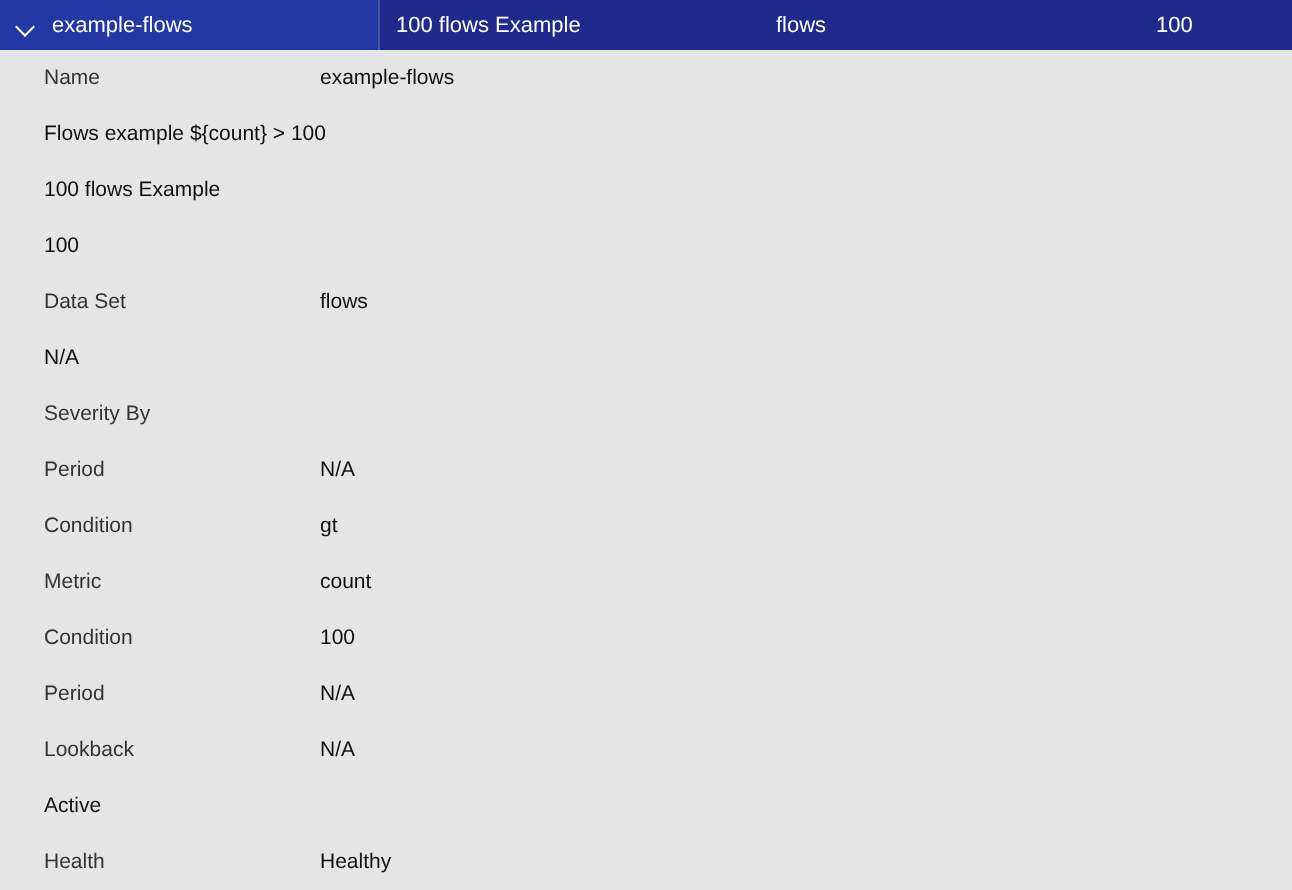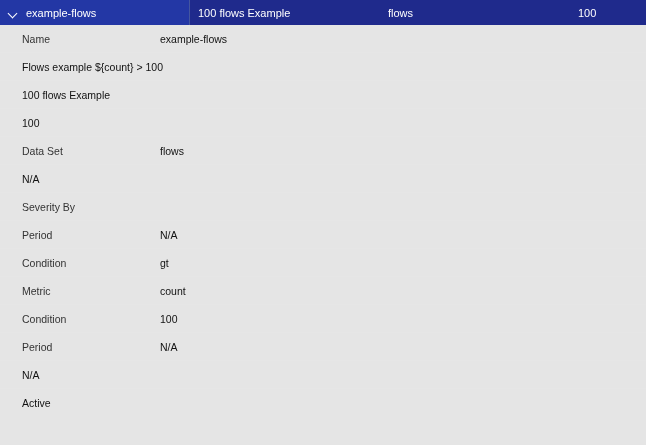--- a/index.html
+++ b/index.html
@@ -183,22 +183,27 @@
       <div class="label">Condition</div>
       <div class="value">100</div>
     </div>
 
     <div class="row">
       <div class="label">Period</div>
       <div class="value">N/A</div>
     </div>
 
     <div class="row">
+      <div class="label">Lookback</div>
       <div class="value">N/A</div>
     </div>
 
     <div class="row">
       <div class="value">Active</div>
     </div>
 
+    <div class="row">
+      <div class="label">Health</div>
+      <div class="value">Healthy</div>
+    </div>
 
   </div>
 </div>
 
 </body></html>

